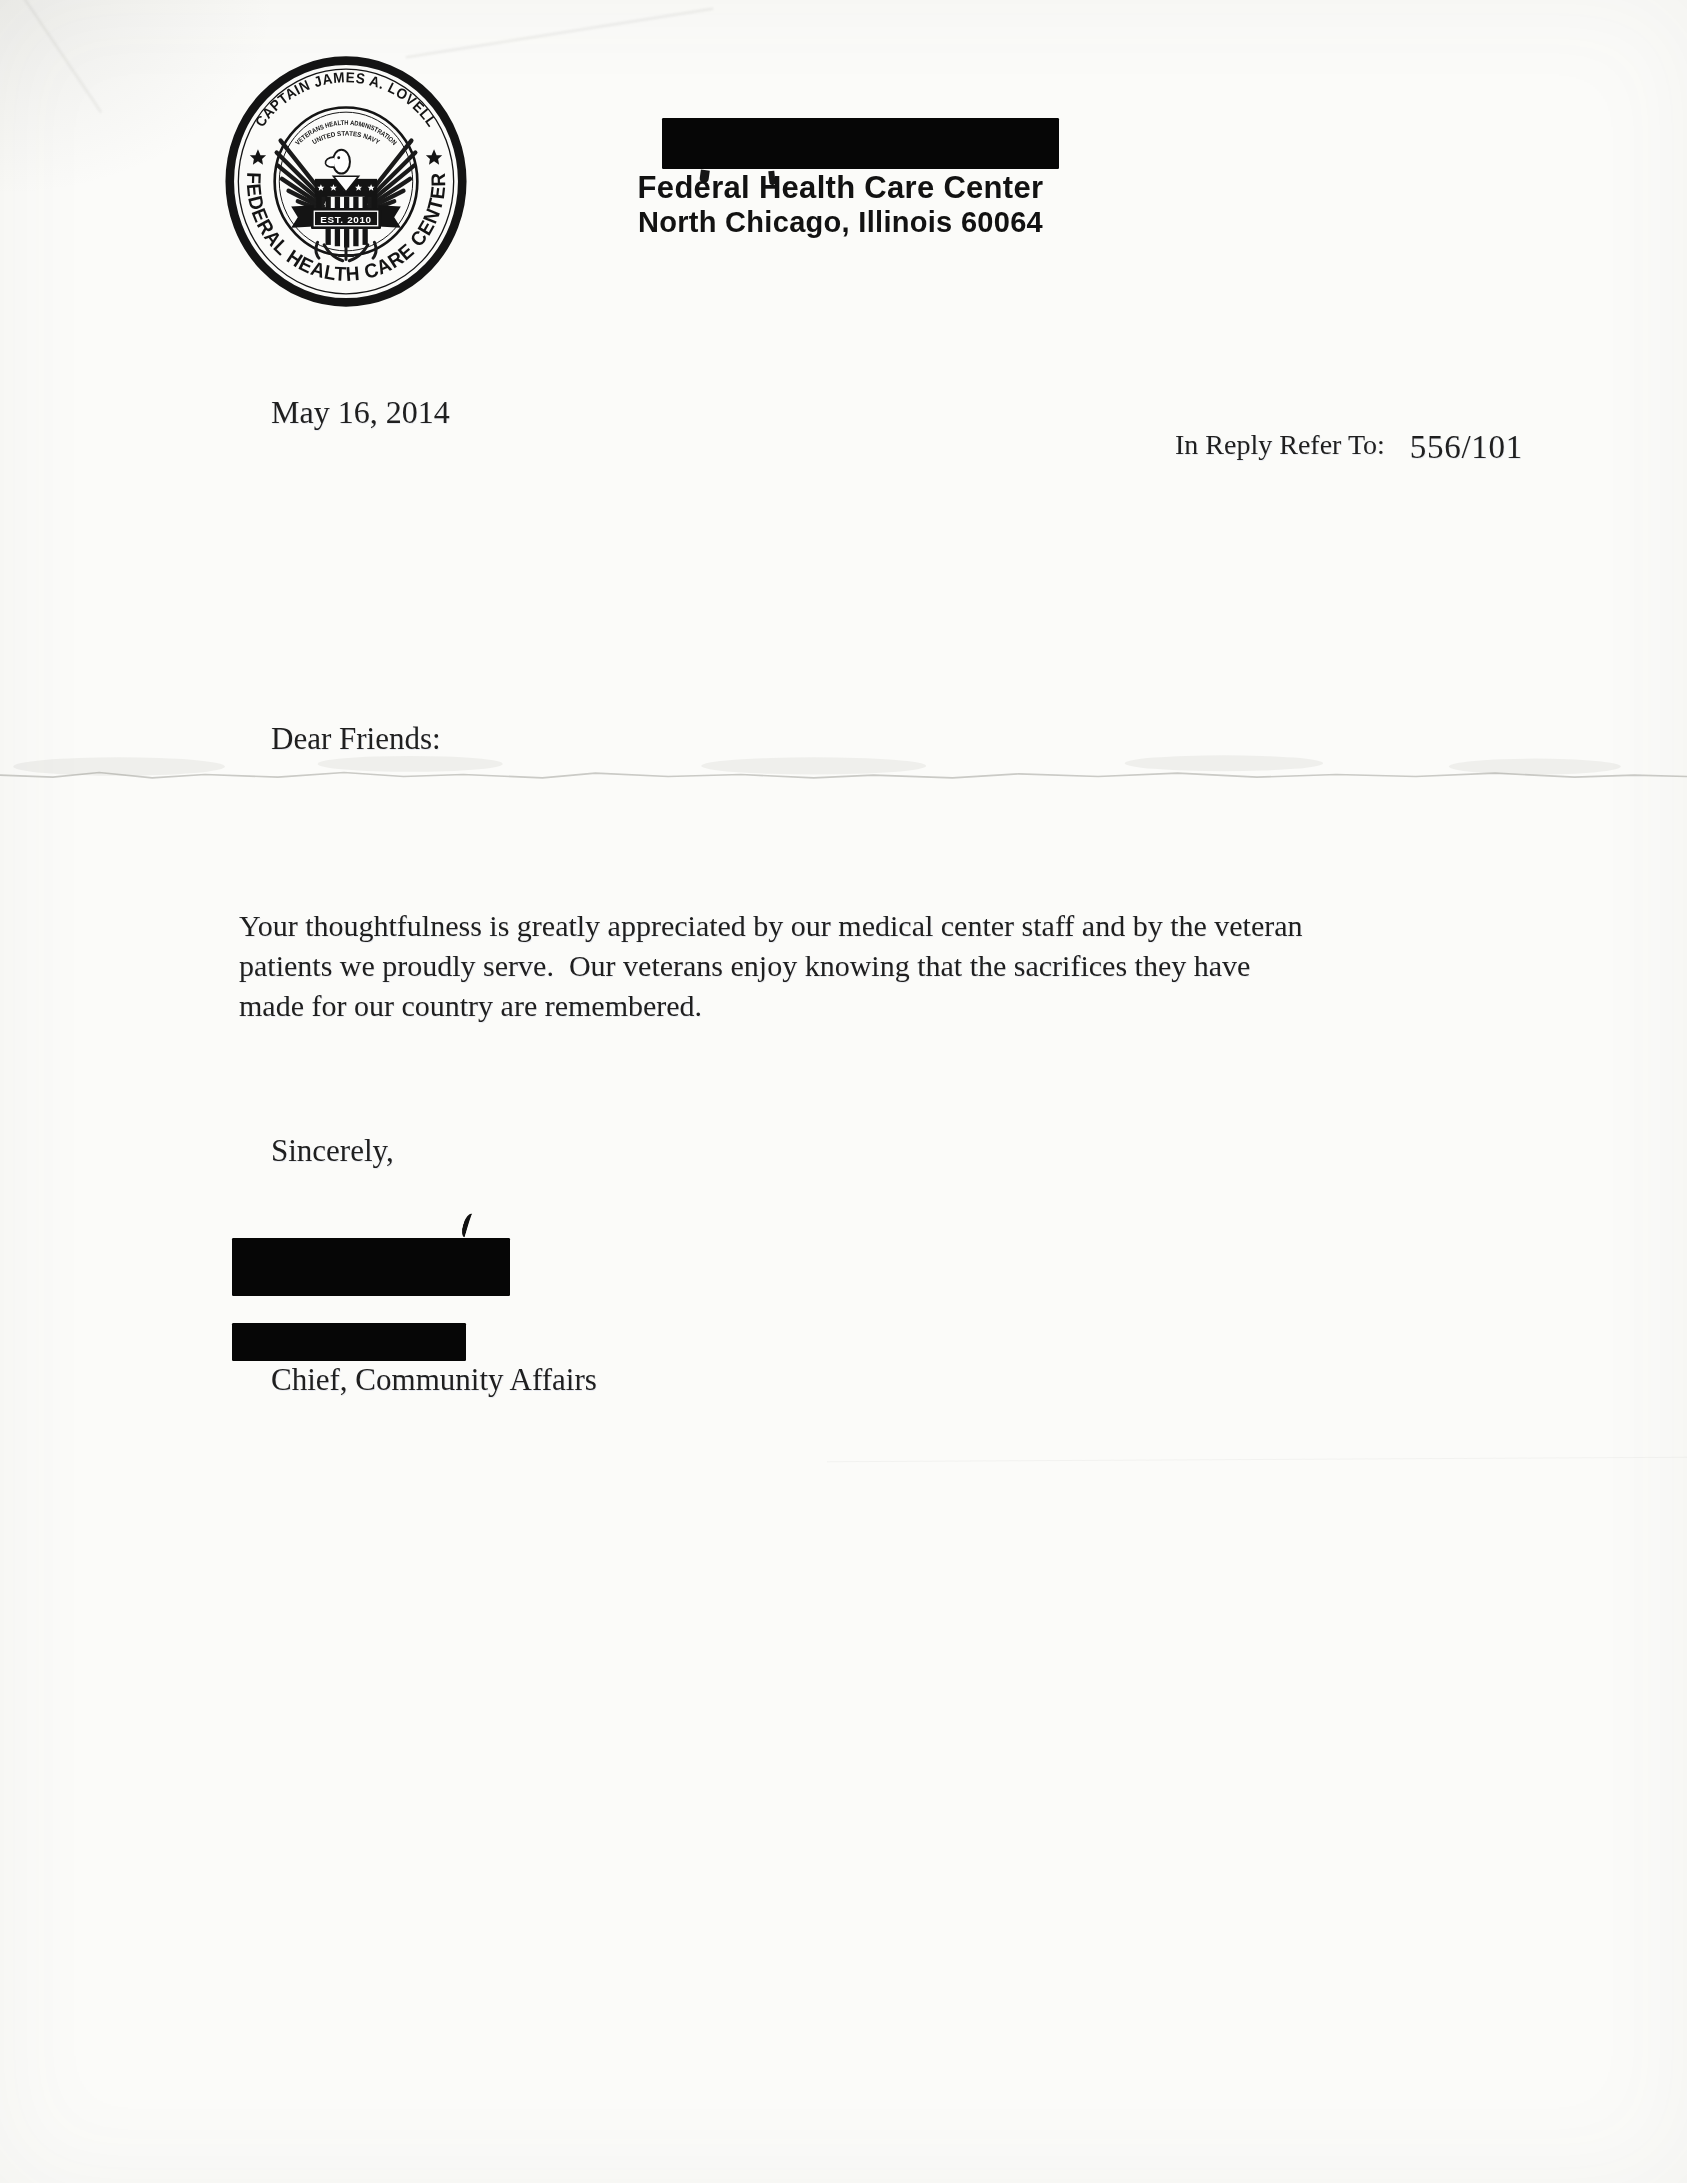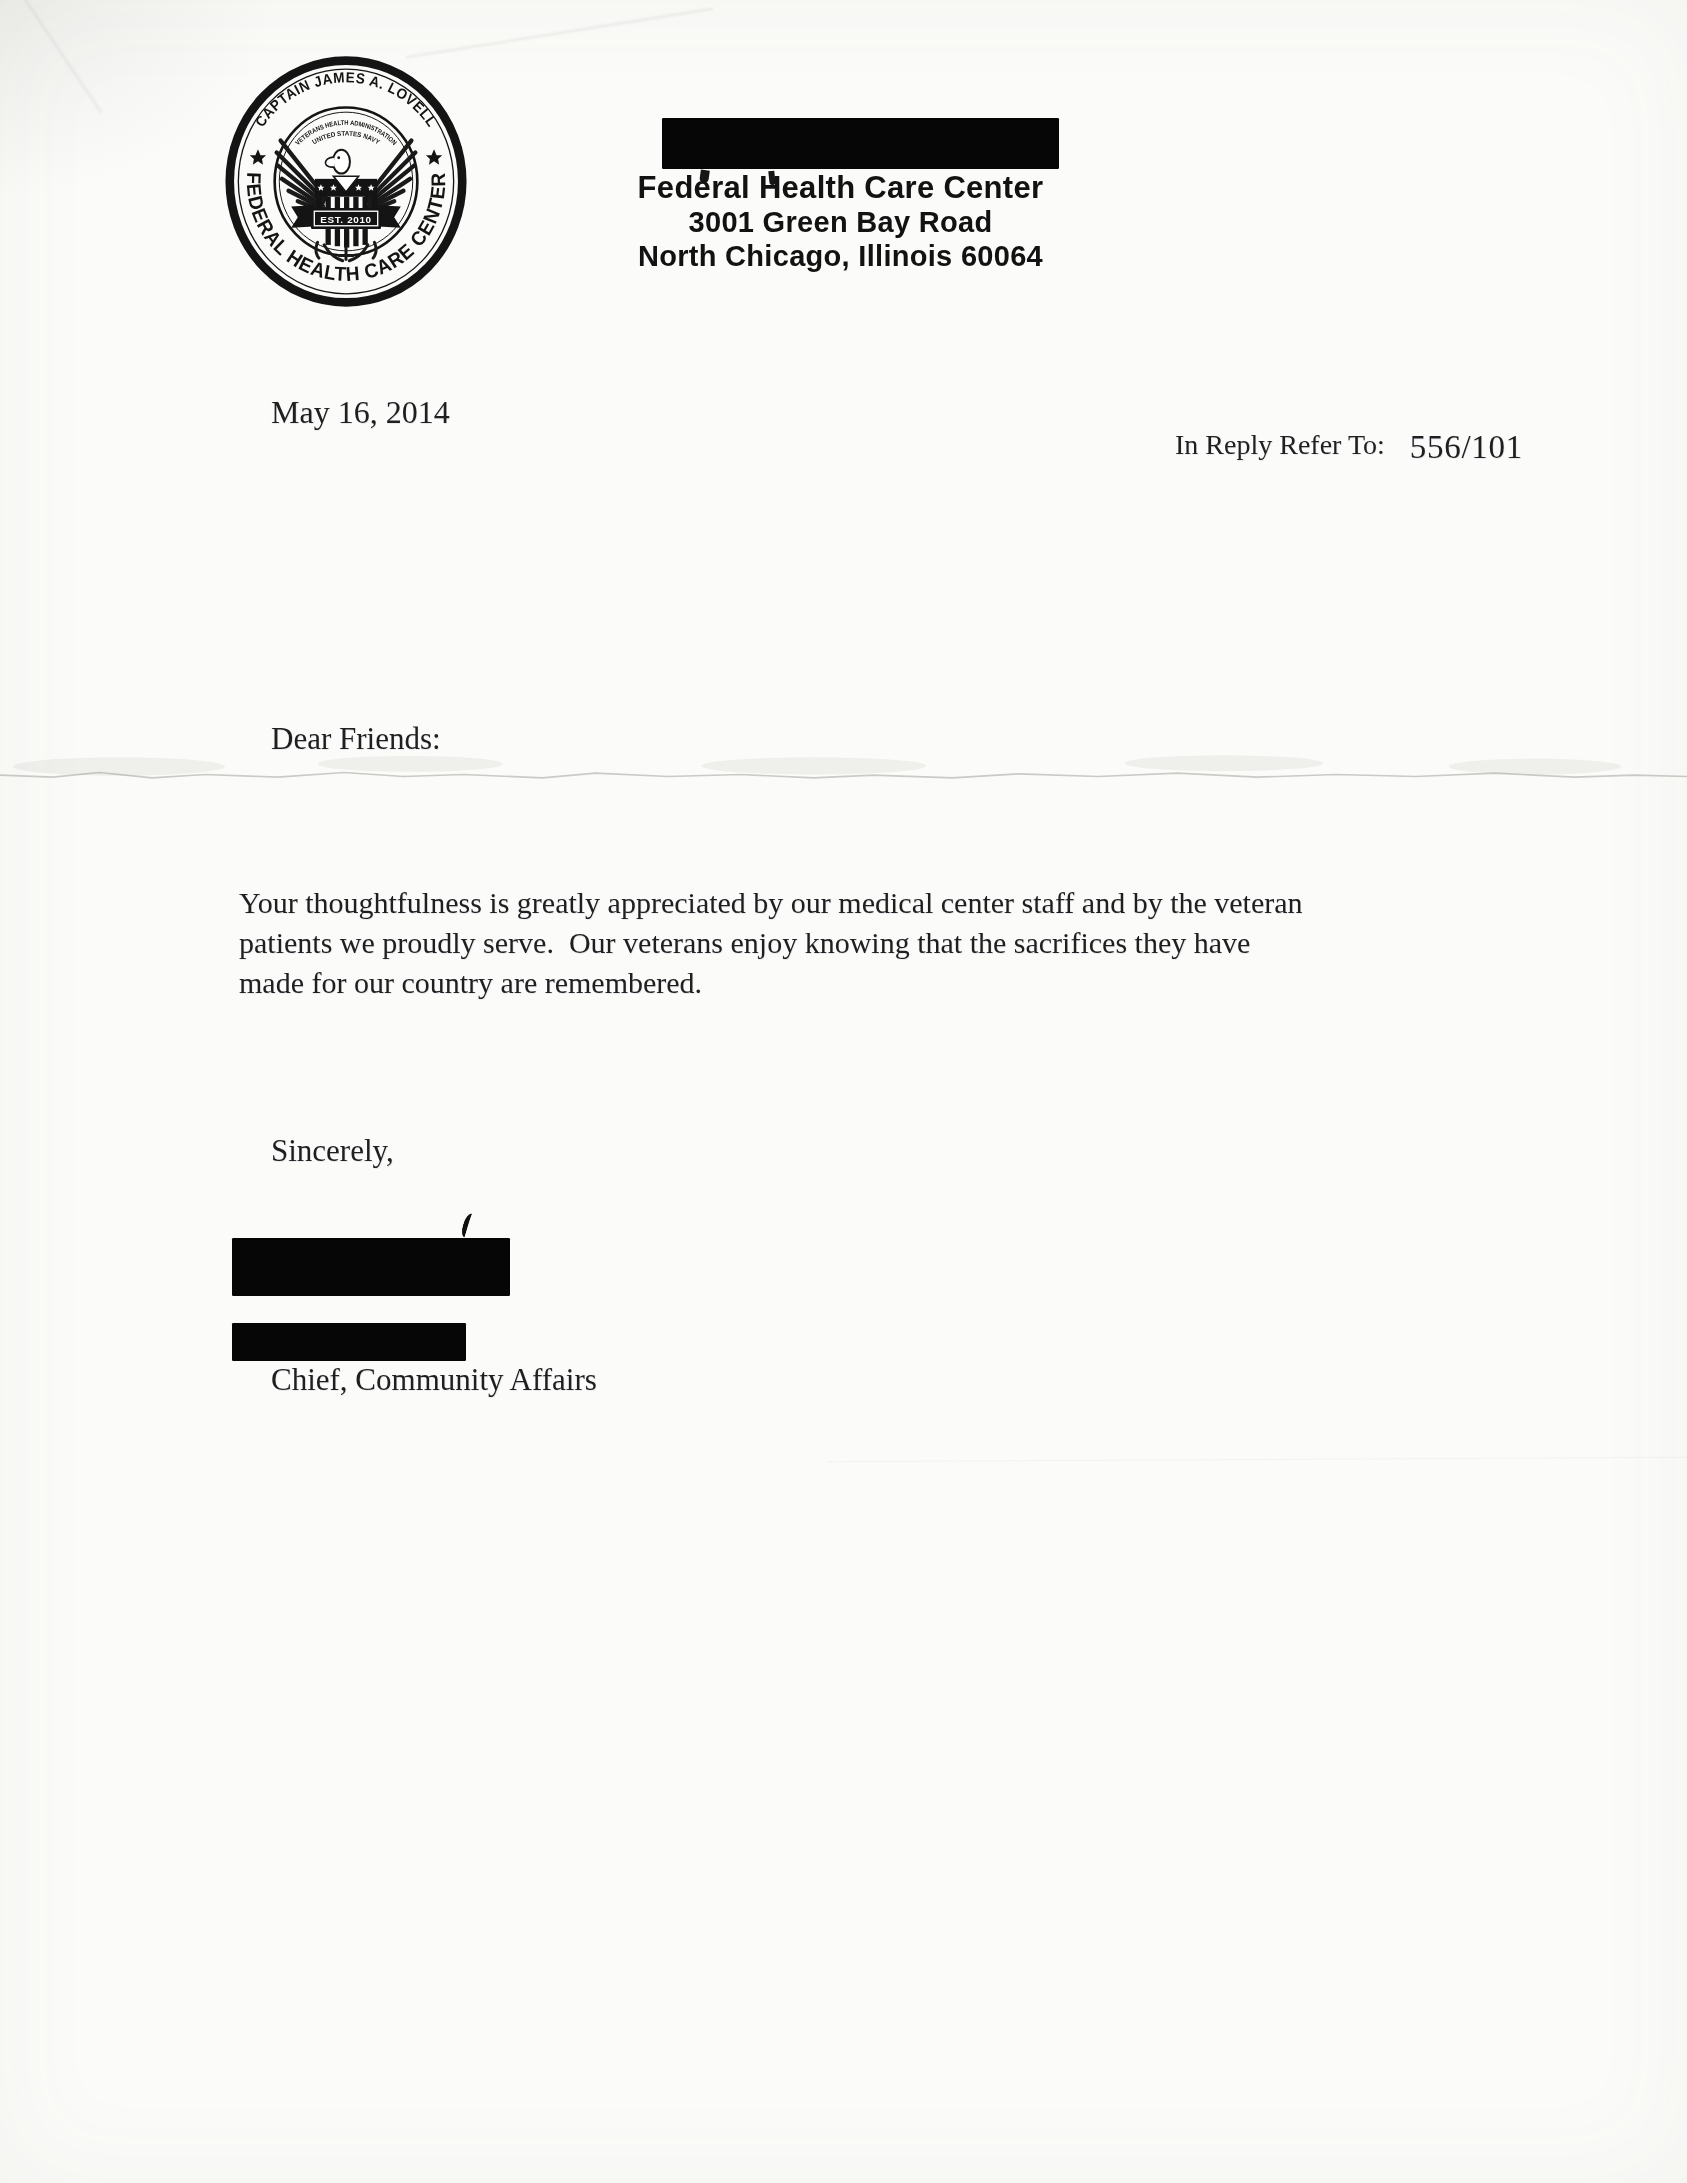--- a/index.html
+++ b/index.html
@@ -33,21 +33,21 @@
   
   .scan-ink{text-shadow:0.7px 1.3px 0 rgba(60,80,160,.10);}
   .date{position:absolute;left:239px;top:394px;font-size:32px;}
   .reply{position:absolute;left:1143px;top:429px;display:flex;align-items:flex-start;gap:25px;}
   .reply-label{font-size:28px;}
   .reply-num{font-size:33px;letter-spacing:0.7px;}
   .recipient{position:absolute;left:239px;top:490px;font-size:31px;line-height:38px;white-space:pre-wrap;}
   .salutation{position:absolute;left:239px;top:721px;font-size:31px;}
   .para{position:absolute;left:239px;margin:0;font-size:30px;line-height:40px;white-space:pre-wrap;}
   .p1{top:793px;}
-  .p2{top:883px;}
+  .p2{top:906px;}
   .p3{top:1059px;}
   .closing{position:absolute;left:239px;top:1133px;font-size:31px;}
   .sig-title{position:absolute;left:239px;top:1362px;font-size:31px;}
 
   
   .sig-redaction{position:absolute;left:232px;top:1238px;width:278px;height:58px;background:#060606;border-radius:1.3px;}
   .name-redaction{position:absolute;left:232px;top:1323px;width:234px;height:38px;background:#060606;border-radius:1.3px;}
   .pen-tick{
     position:absolute;left:463px;top:1213px;width:6px;height:25px;
     border-left:5.3px solid #101010;border-radius:60% 40% 50% 50%;
@@ -195,21 +195,20 @@
       <path d="M165,153 C156,153 151,158 152,163 C153,167 159,169 165,168" fill="#ffffff" stroke="#161616" stroke-width="2.5"></path>
       <circle cx="172" cy="154" r="2.2" fill="#161616"></circle>
     </g>
   </svg>
 
   <div class="lh-redaction"></div>
   <div class="lh-speck s1"></div>
   <div class="lh-speck s2"></div>
   <div class="letterhead-text sans">
     <div class="lh-name">Federal Health Care Center</div>
-    <div class="lh-line">3001 Green Bay Road</div>
     <div class="lh-line">North Chicago, Illinois 60064</div>
   </div>
 
   <div class="date serif scan-ink">May 16, 2014</div>
 
   <div class="reply serif scan-ink">
     <span class="reply-label">In Reply Refer To:</span>
     <span class="reply-num">556/101</span>
   </div>
 

